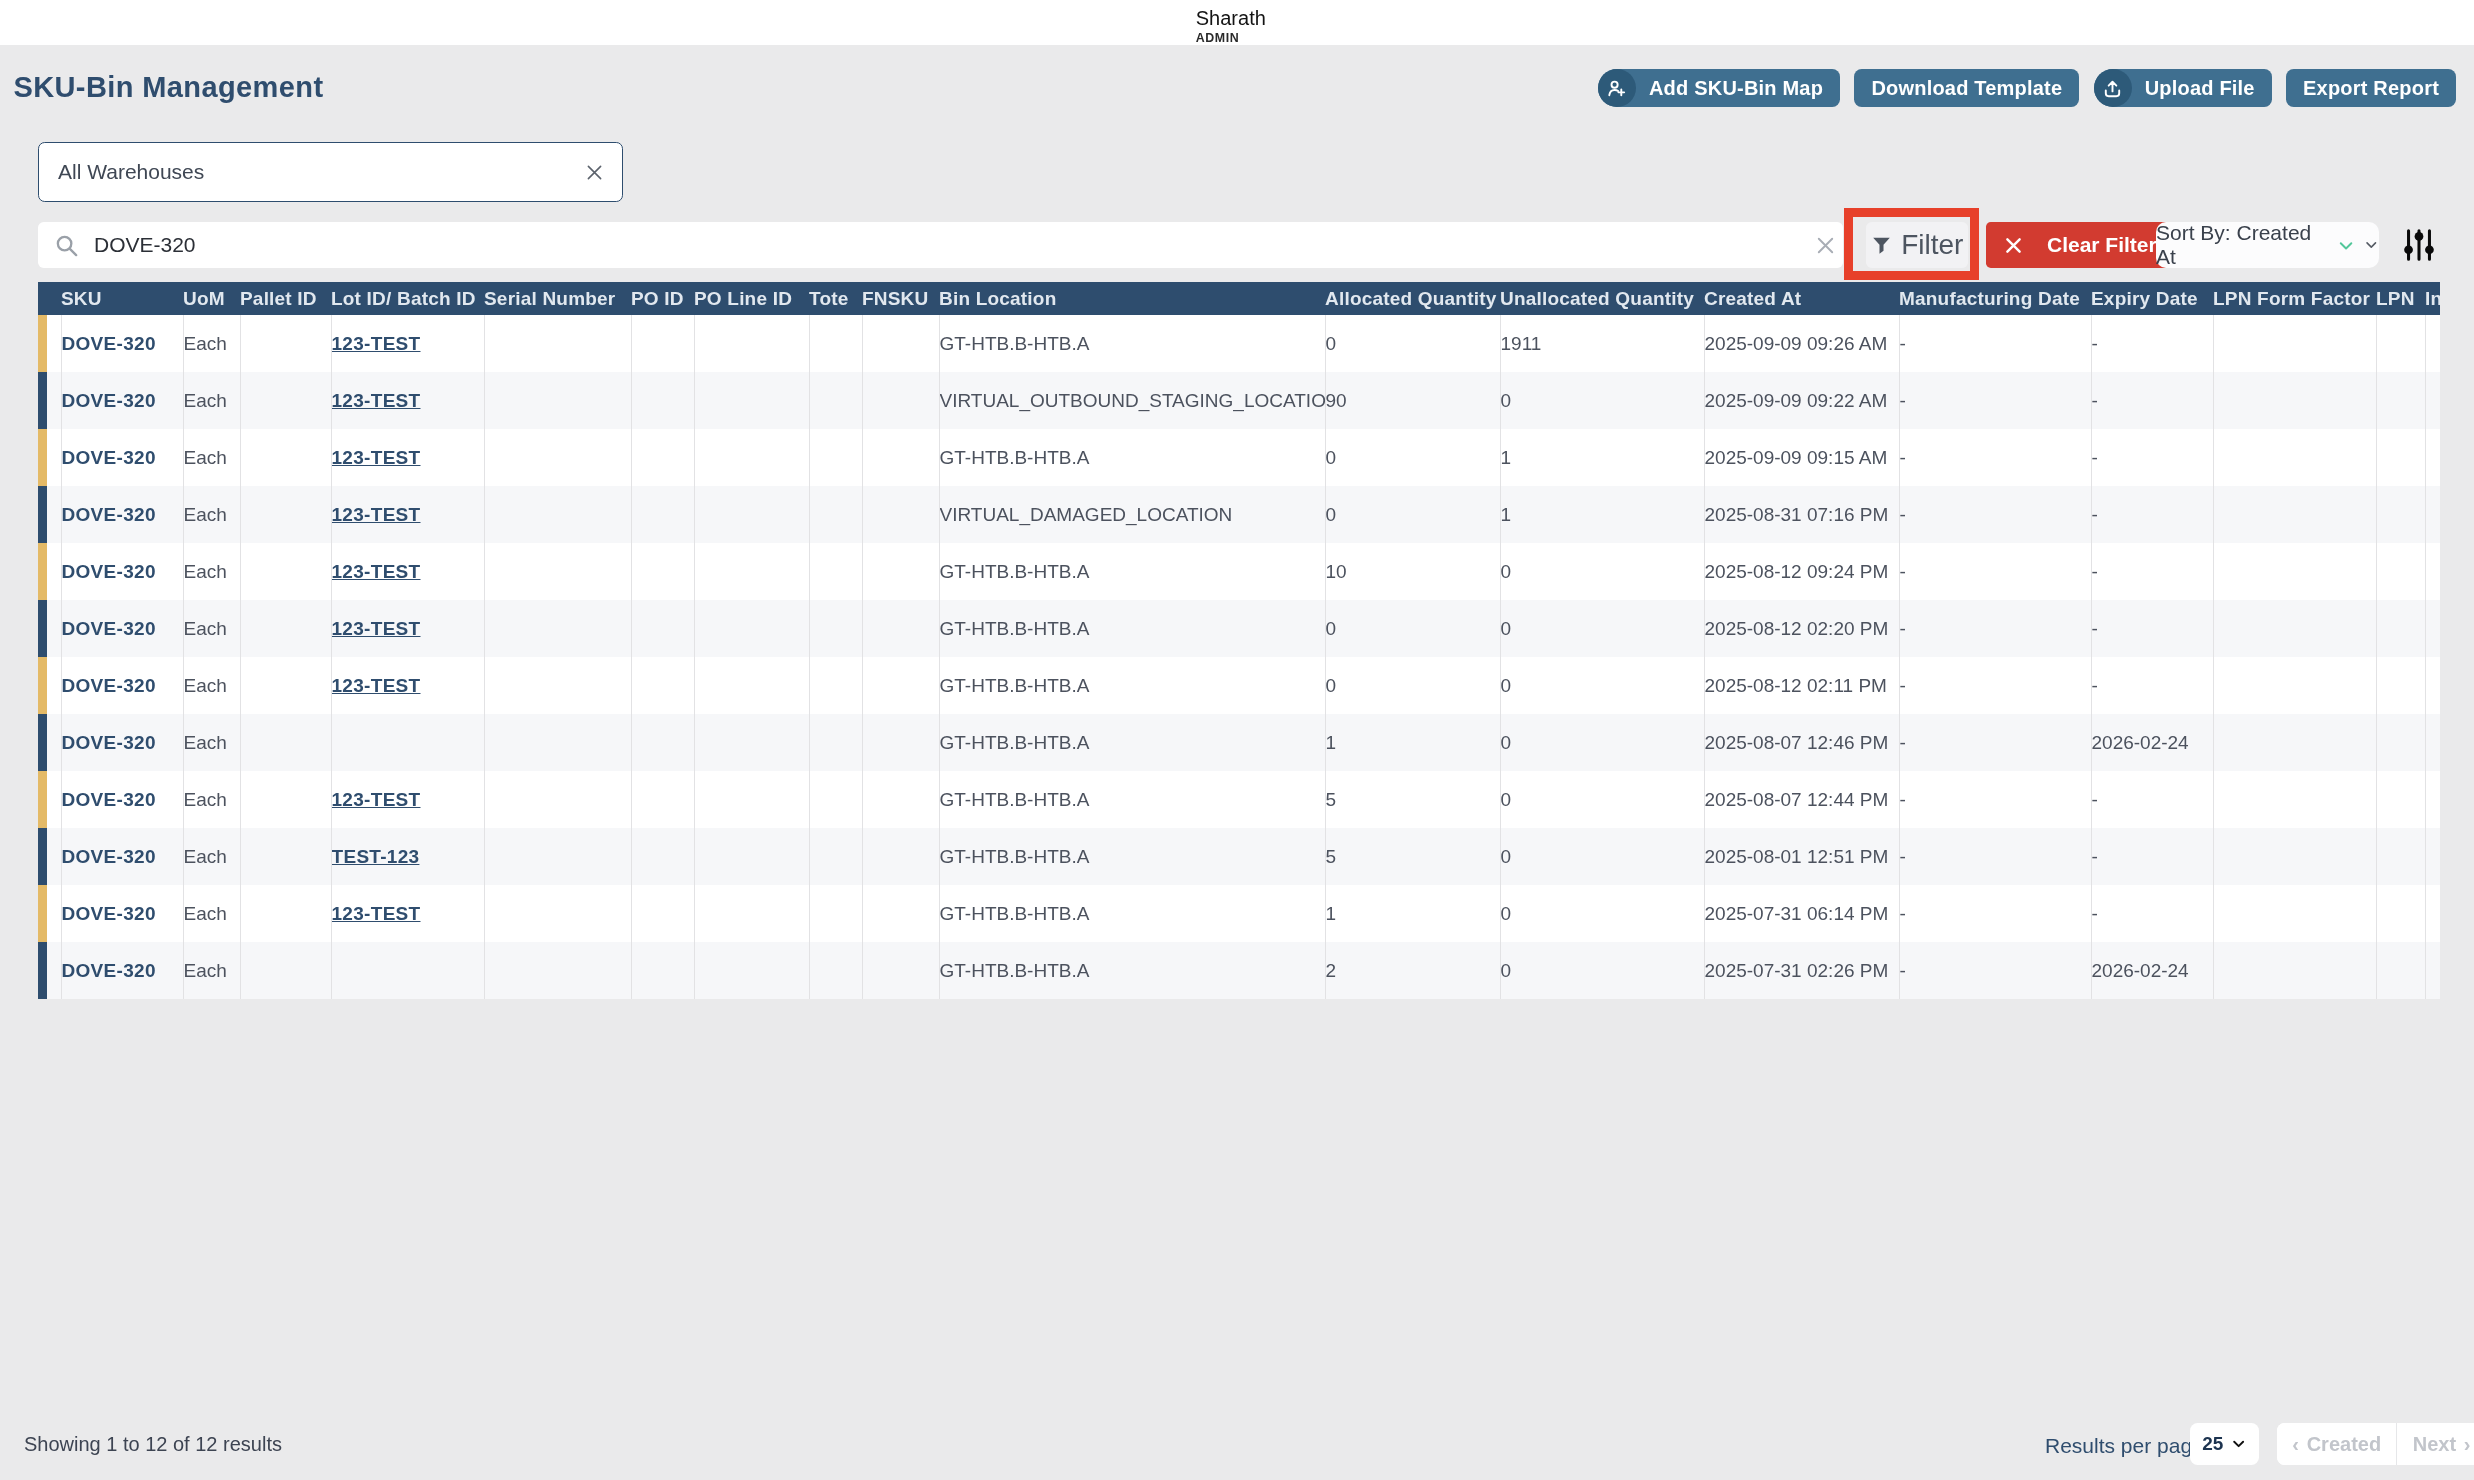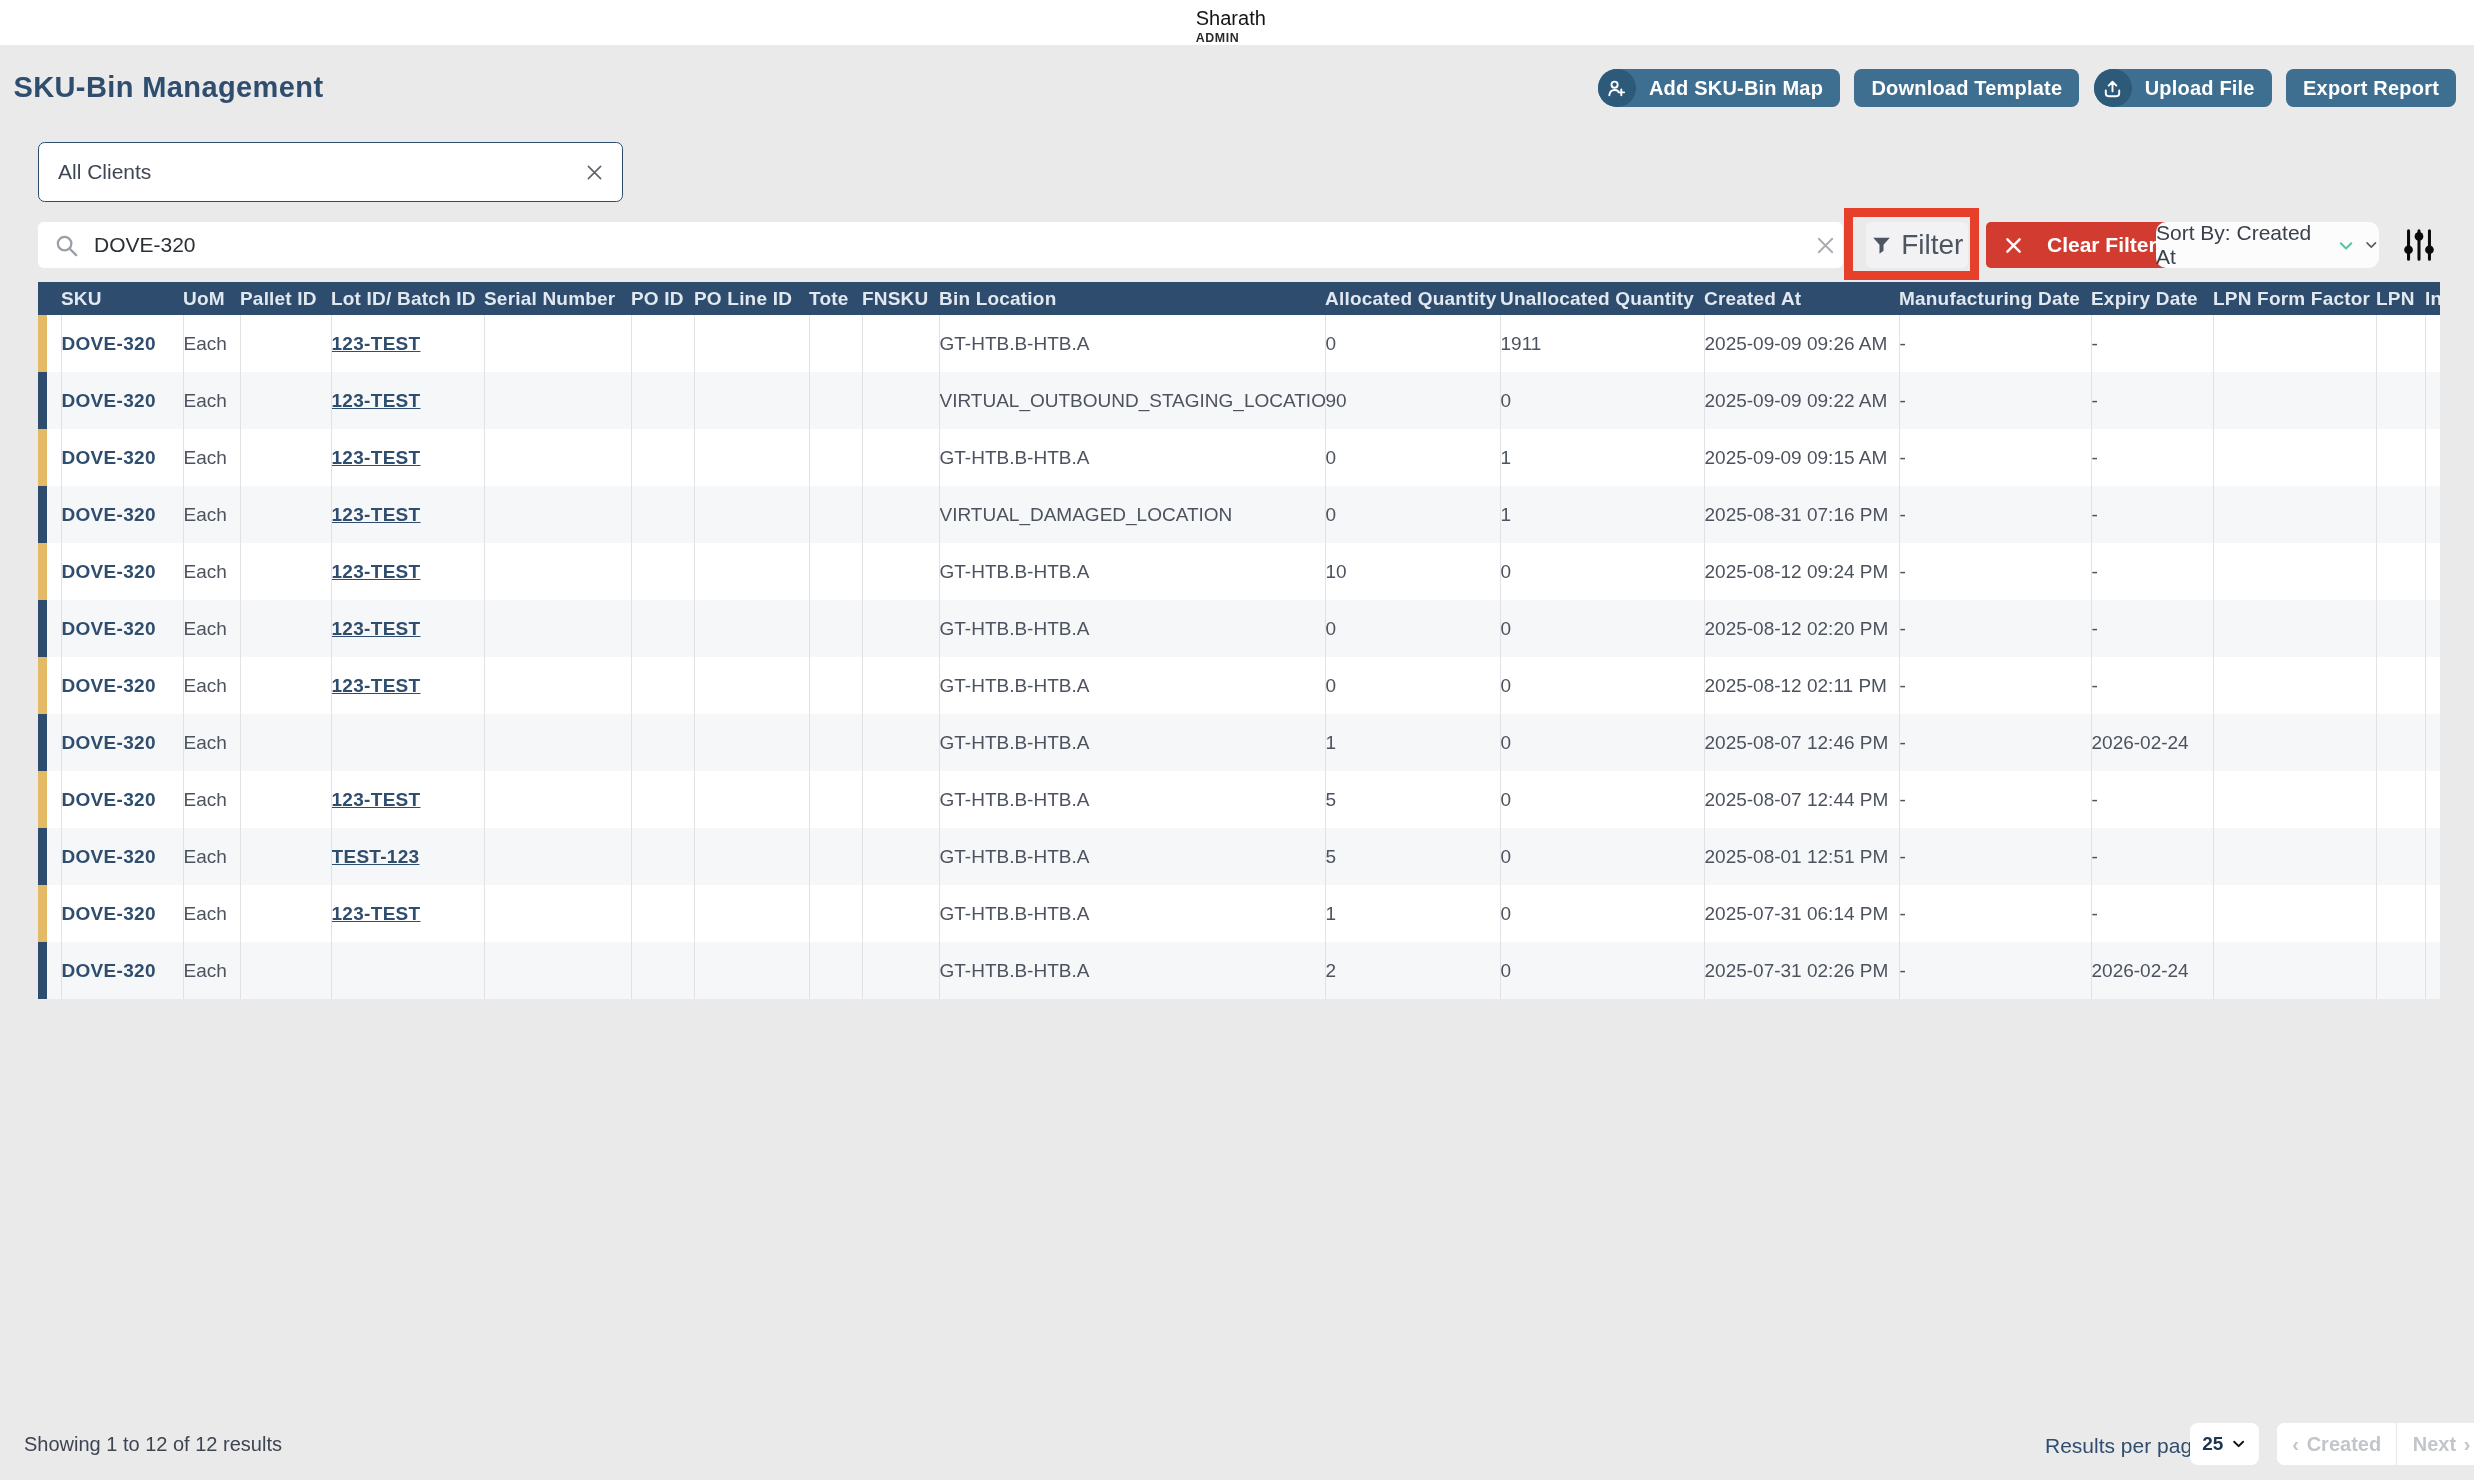--- a/index.html
+++ b/index.html
@@ -189,21 +189,21 @@
     </span>
     <span>Upload File</span>
   </button>
   <button class="act-btn">
     <span>Export Report</span>
   </button>
 </div>
 
 <div class="filters-row">
   <div class="select-box">
-    <span class="val">All Clients</span>
+    <span class="val">All Warehouses</span>
     <svg width="21" height="21" viewBox="0 0 24 24" stroke="#5b626c" stroke-width="1.8" stroke-linecap="round">
       <path d="M5 5l14 14M19 5L5 19"></path>
     </svg>
   </div>
 </div>
 
 <input class="search-input" type="text" value="DOVE-320" style="">
 <span class="search-icon">
   <svg width="26" height="26" viewBox="0 0 27 27" fill="none" stroke="#9aa0a8" stroke-width="2.4" stroke-linecap="round">
     <circle cx="11" cy="11" r="7"></circle>

